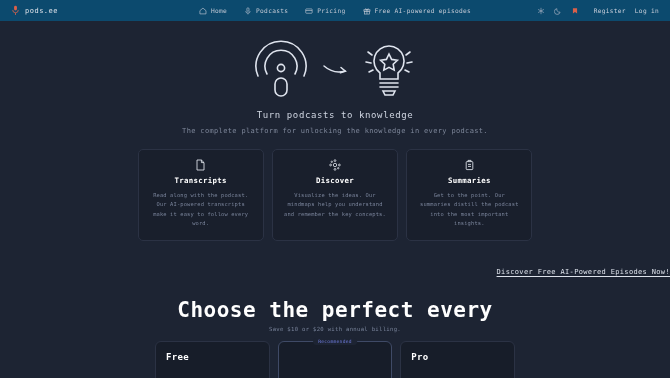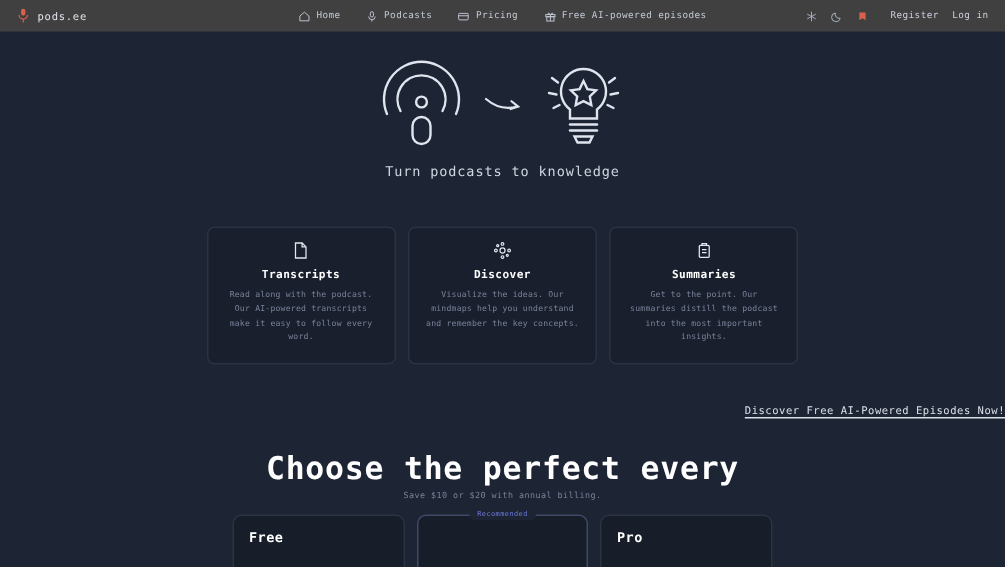--- a/index.html
+++ b/index.html
@@ -12,21 +12,21 @@
     font-family: "DejaVu Sans Mono", monospace;
     color: #e6e9ef;
   }
 
   
   .navbar {
     height: 21px;
     display: flex;
     align-items: center;
     padding: 0 11px;
-    background: #404040;
+    background: #0c4a6e;
     position: relative;
   }
   .brand {
     display: flex;
     align-items: center;
     gap: 5px;
     flex: 0 0 auto;
   }
   .brand-text {
     font-size: 7px;
@@ -98,21 +98,21 @@
   }
   .hero-sub {
     margin-top: 7px;
     font-size: 7px;
     color: #7e879a;
     letter-spacing: .35px;
   }
 
   
   .features {
-    margin: 31px auto 0;
+    margin: 14px auto 0;
     width: 395px;
     display: flex;
     gap: 8px;
   }
   .feature-card {
     flex: 1;
     background: #191f2c;
     border: 1px solid #2b3244;
     border-radius: 5px;
     padding: 9px 10px 11px;
@@ -316,20 +316,21 @@
         <line x1="8" y1="24" x2="13" y2="25"></line>
         <line x1="11" y1="34" x2="15" y2="32"></line>
         <line x1="52" y1="14" x2="48" y2="17"></line>
         <line x1="54" y1="24" x2="49" y2="25"></line>
         <line x1="51" y1="34" x2="47" y2="32"></line>
       </svg>
     </span>
   </div>
 
   <div class="hero-tagline">Turn podcasts to knowledge</div>
+  <div class="hero-sub">The complete platform for unlocking the knowledge in every podcast.</div>
 </div>
 
 <div class="features">
 
   <div class="feature-card">
     <div class="feature-icon">
       <svg width="11" height="12" viewBox="0 0 11 12" fill="none" stroke="#e4e8f0" stroke-width="0.85">
         <path d="M2 1h4.4L9 3.6V11H2z"></path>
         <path d="M6.4 1v2.6H9"></path>
       </svg>

